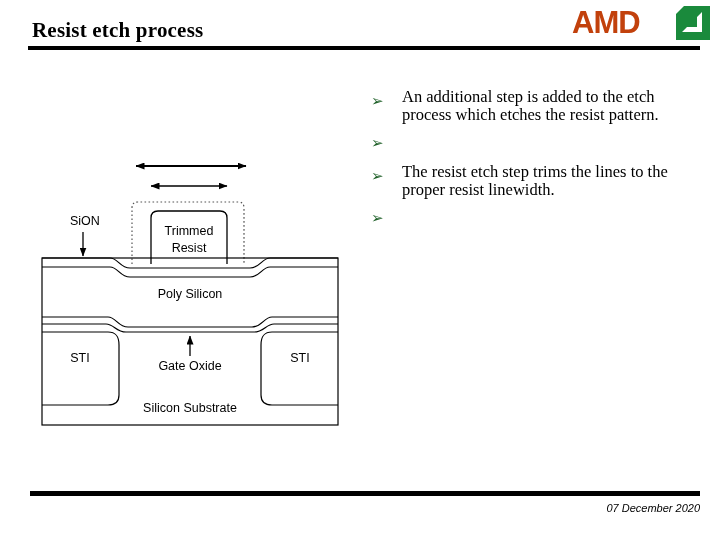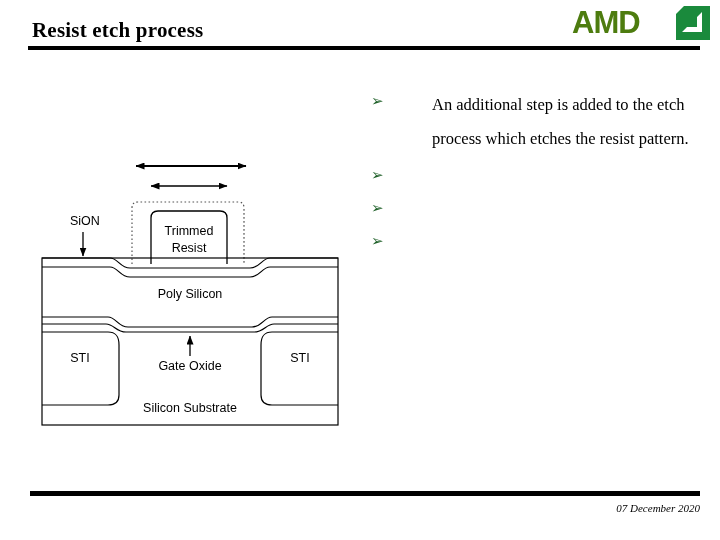--- a/index.html
+++ b/index.html
@@ -47,21 +47,21 @@
     height: 42px;
   }
   #amd-wordmark {
     position: absolute;
     left: 0px;
     top: 2px;
     font-family: "Liberation Sans", "DejaVu Sans", sans-serif;
     font-weight: bold;
     font-size: 31px;
     letter-spacing: -1px;
-    color: #4d7c0f;
+    color: #c2410c;
     line-height: 38px;
   }
   #amd-arrow-box {
     position: absolute;
     right: 2px;
     top: 4px;
     width: 34px;
     height: 34px;
   }
 
@@ -85,23 +85,22 @@
     font-size: 15px;
     line-height: 27px;
     text-align: left;
     padding-left: 3px;
     box-sizing: border-box;
   }
   .bullet-text {
     flex: 1 1 auto;
     font-family: "Liberation Serif", "DejaVu Serif", serif;
     font-size: 16.5px;
-    line-height: 34px;
-    color: #000000;
-    margin-left: 30px;
+    line-height: 18px;
+    color: #000000;
   }
 
   
   #diagram {
     position: absolute;
     left: 20px;
     top: 140px;
     width: 340px;
     height: 300px;
   }
@@ -112,21 +111,21 @@
     left: 30px;
     top: 491px;
     width: 670px;
     height: 5px;
     background: #000000;
   }
   #footer-date {
     position: absolute;
     right: 20px;
     top: 502px;
-    font-family: Liberation Serif, serif;
+    font-family: Liberation Sans, sans-serif;
     font-style: italic;
     font-size: 11px;
     color: #000000;
     white-space: nowrap;
   }
 </style>
 </head>
 <body>
 
 <div id="slide-title">Resist etch process</div>
@@ -147,20 +146,21 @@
     <span class="bullet-mark">➢</span>
     <span class="bullet-text">An additional step is added to the etch process which etches the resist pattern.</span>
   </div>
 
   <div class="bullet-row">
     <span class="bullet-mark">➢</span>
   </div>
 
   <div class="bullet-row">
     <span class="bullet-mark">➢</span>
+    <span class="bullet-text">The resist etch step trims the lines to the proper resist linewidth.</span>
   </div>
 
   <div class="bullet-row">
     <span class="bullet-mark">➢</span>
   </div>
 
 </div>
 
 <svg id="diagram" viewBox="0 0 340 300">
 

